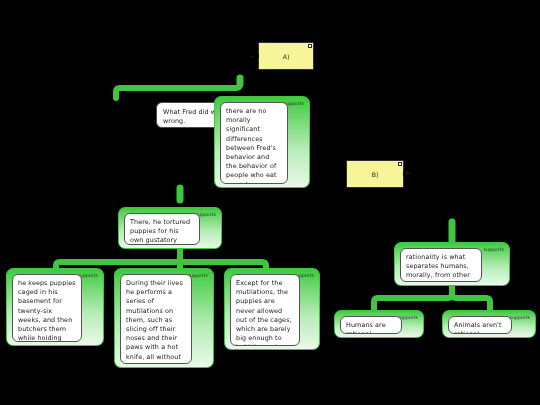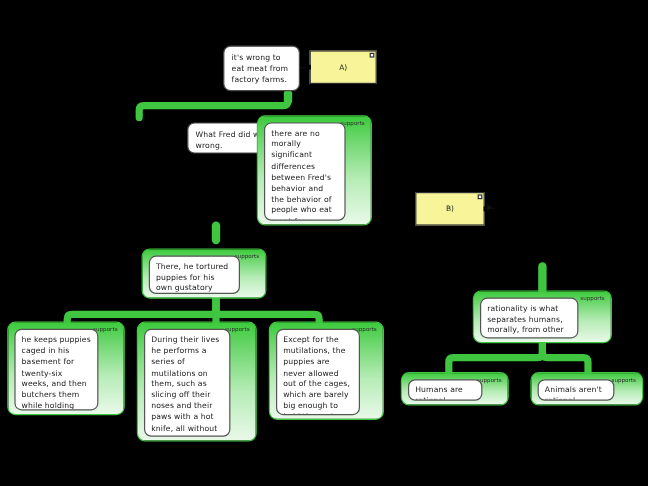--- a/index.html
+++ b/index.html
@@ -142,23 +142,20 @@
     <path d="M180,248 L180,258 Q180,262 176,262 L60,262 Q56,262 56,266 L56,272" fill="none" stroke="#3fc53f" stroke-width="6" stroke-linecap="round"></path>
     <path d="M180,248 L180,272" fill="none" stroke="#3fc53f" stroke-width="6" stroke-linecap="round"></path>
     <path d="M180,248 L180,258 Q180,262 184,262 L262,262 Q266,262 266,266 L266,272" fill="none" stroke="#3fc53f" stroke-width="6" stroke-linecap="round"></path>
 
     <path d="M452,222 L452,244" fill="none" stroke="#3fc53f" stroke-width="7" stroke-linecap="round"></path>
 
     <path d="M452,286 L452,294 Q452,298 448,298 L378,298 Q374,298 374,302 L374,312" fill="none" stroke="#3fc53f" stroke-width="6" stroke-linecap="round"></path>
     <path d="M452,286 L452,294 Q452,298 456,298 L486,298 Q490,298 490,302 L490,312" fill="none" stroke="#3fc53f" stroke-width="6" stroke-linecap="round"></path>
   </svg>
 
-  <div class="plain" style="left:186px; top:38px; width:64px; height:38px;">
-    <span>it's wrong to eat meat from factory farms.</span>
-  </div>
 
   <div class="arrow-line" style="left:250px; top:56px; width:14px;"></div>
   <div class="arrow-head" style="left:261px; top:53px;"></div>
 
   <div class="note" style="left:258px; top:42px; width:56px; height:28px;">
     <span class="anchor-l"></span>
     <span class="fold"></span>
     <span>A)</span>
   </div>
 

